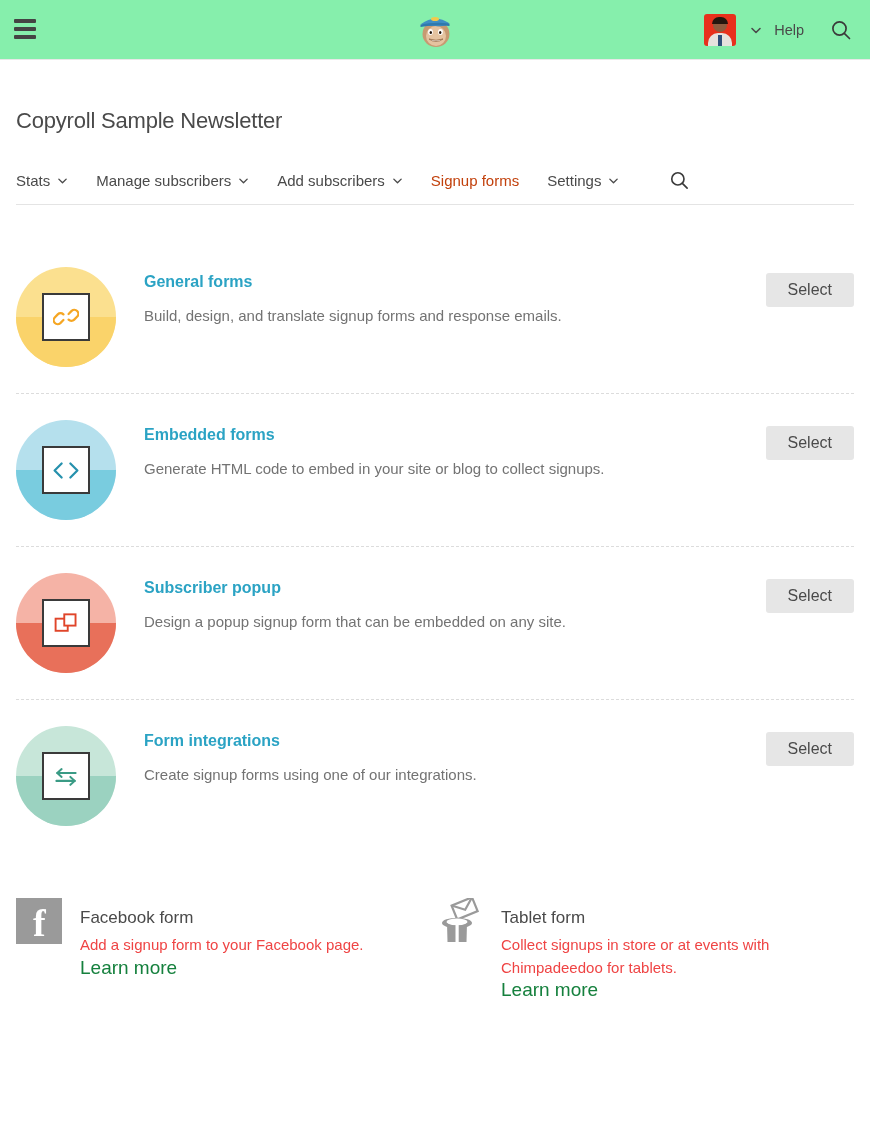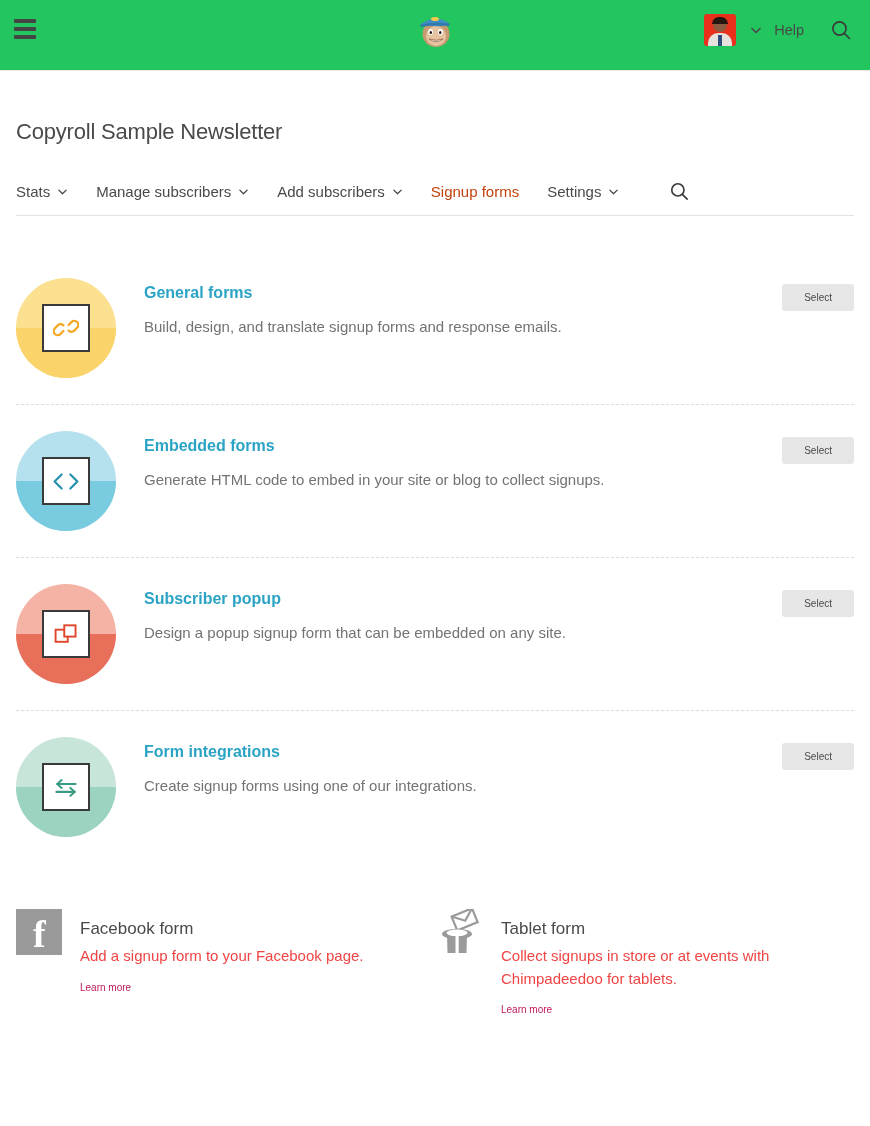--- a/index.html
+++ b/index.html
@@ -8,22 +8,22 @@
     width: 870px;
     height: 1126px;
     background: #ffffff;
     font-family: "Liberation Sans", sans-serif;
     overflow: hidden;
   }
 
   
   .topbar {
     position: relative;
-    height: 71px;
-    background: #22c55e;
+    height: 60px;
+    background: #86efac;
     border-bottom: 1px solid #e8e8e8;
     display: flex;
     align-items: center;
     text-decoration: underline;
   }
   .hamburger {
     position: absolute;
     left: 14px;
     top: 19px;
     width: 22px;
@@ -227,21 +227,21 @@
     line-height: 1.4;
   }
 
   .select-btn {
     flex: 0 0 auto;
     margin-top: 6px;
     background: #e6e6e6;
     border: none;
     border-radius: 3px;
     color: #4a4a4a;
-    font-size: 10px;
+    font-size: 16px;
     font-family: "Liberation Sans", sans-serif;
     padding: 8px 22px;
     cursor: pointer;
   }
 
   
   .promos {
     display: flex;
     margin-top: 46px;
   }
@@ -278,23 +278,22 @@
     padding-top: 10px;
   }
   .promo-desc {
     margin-top: 6px;
     font-size: 15px;
     color: #ef4444;
     line-height: 1.5;
   }
   .learn-more {
     display: inline-block;
-    margin-top: 14px;
-    font-size: 10px;
-    color: #be185d;
+    font-size: 19px;
+    color: #15803d;
     text-decoration: none;
     cursor: pointer;
   }
 </style>
 </head>
 <body>
 
 <div class="topbar">
   <div class="hamburger">
     <span></span>

